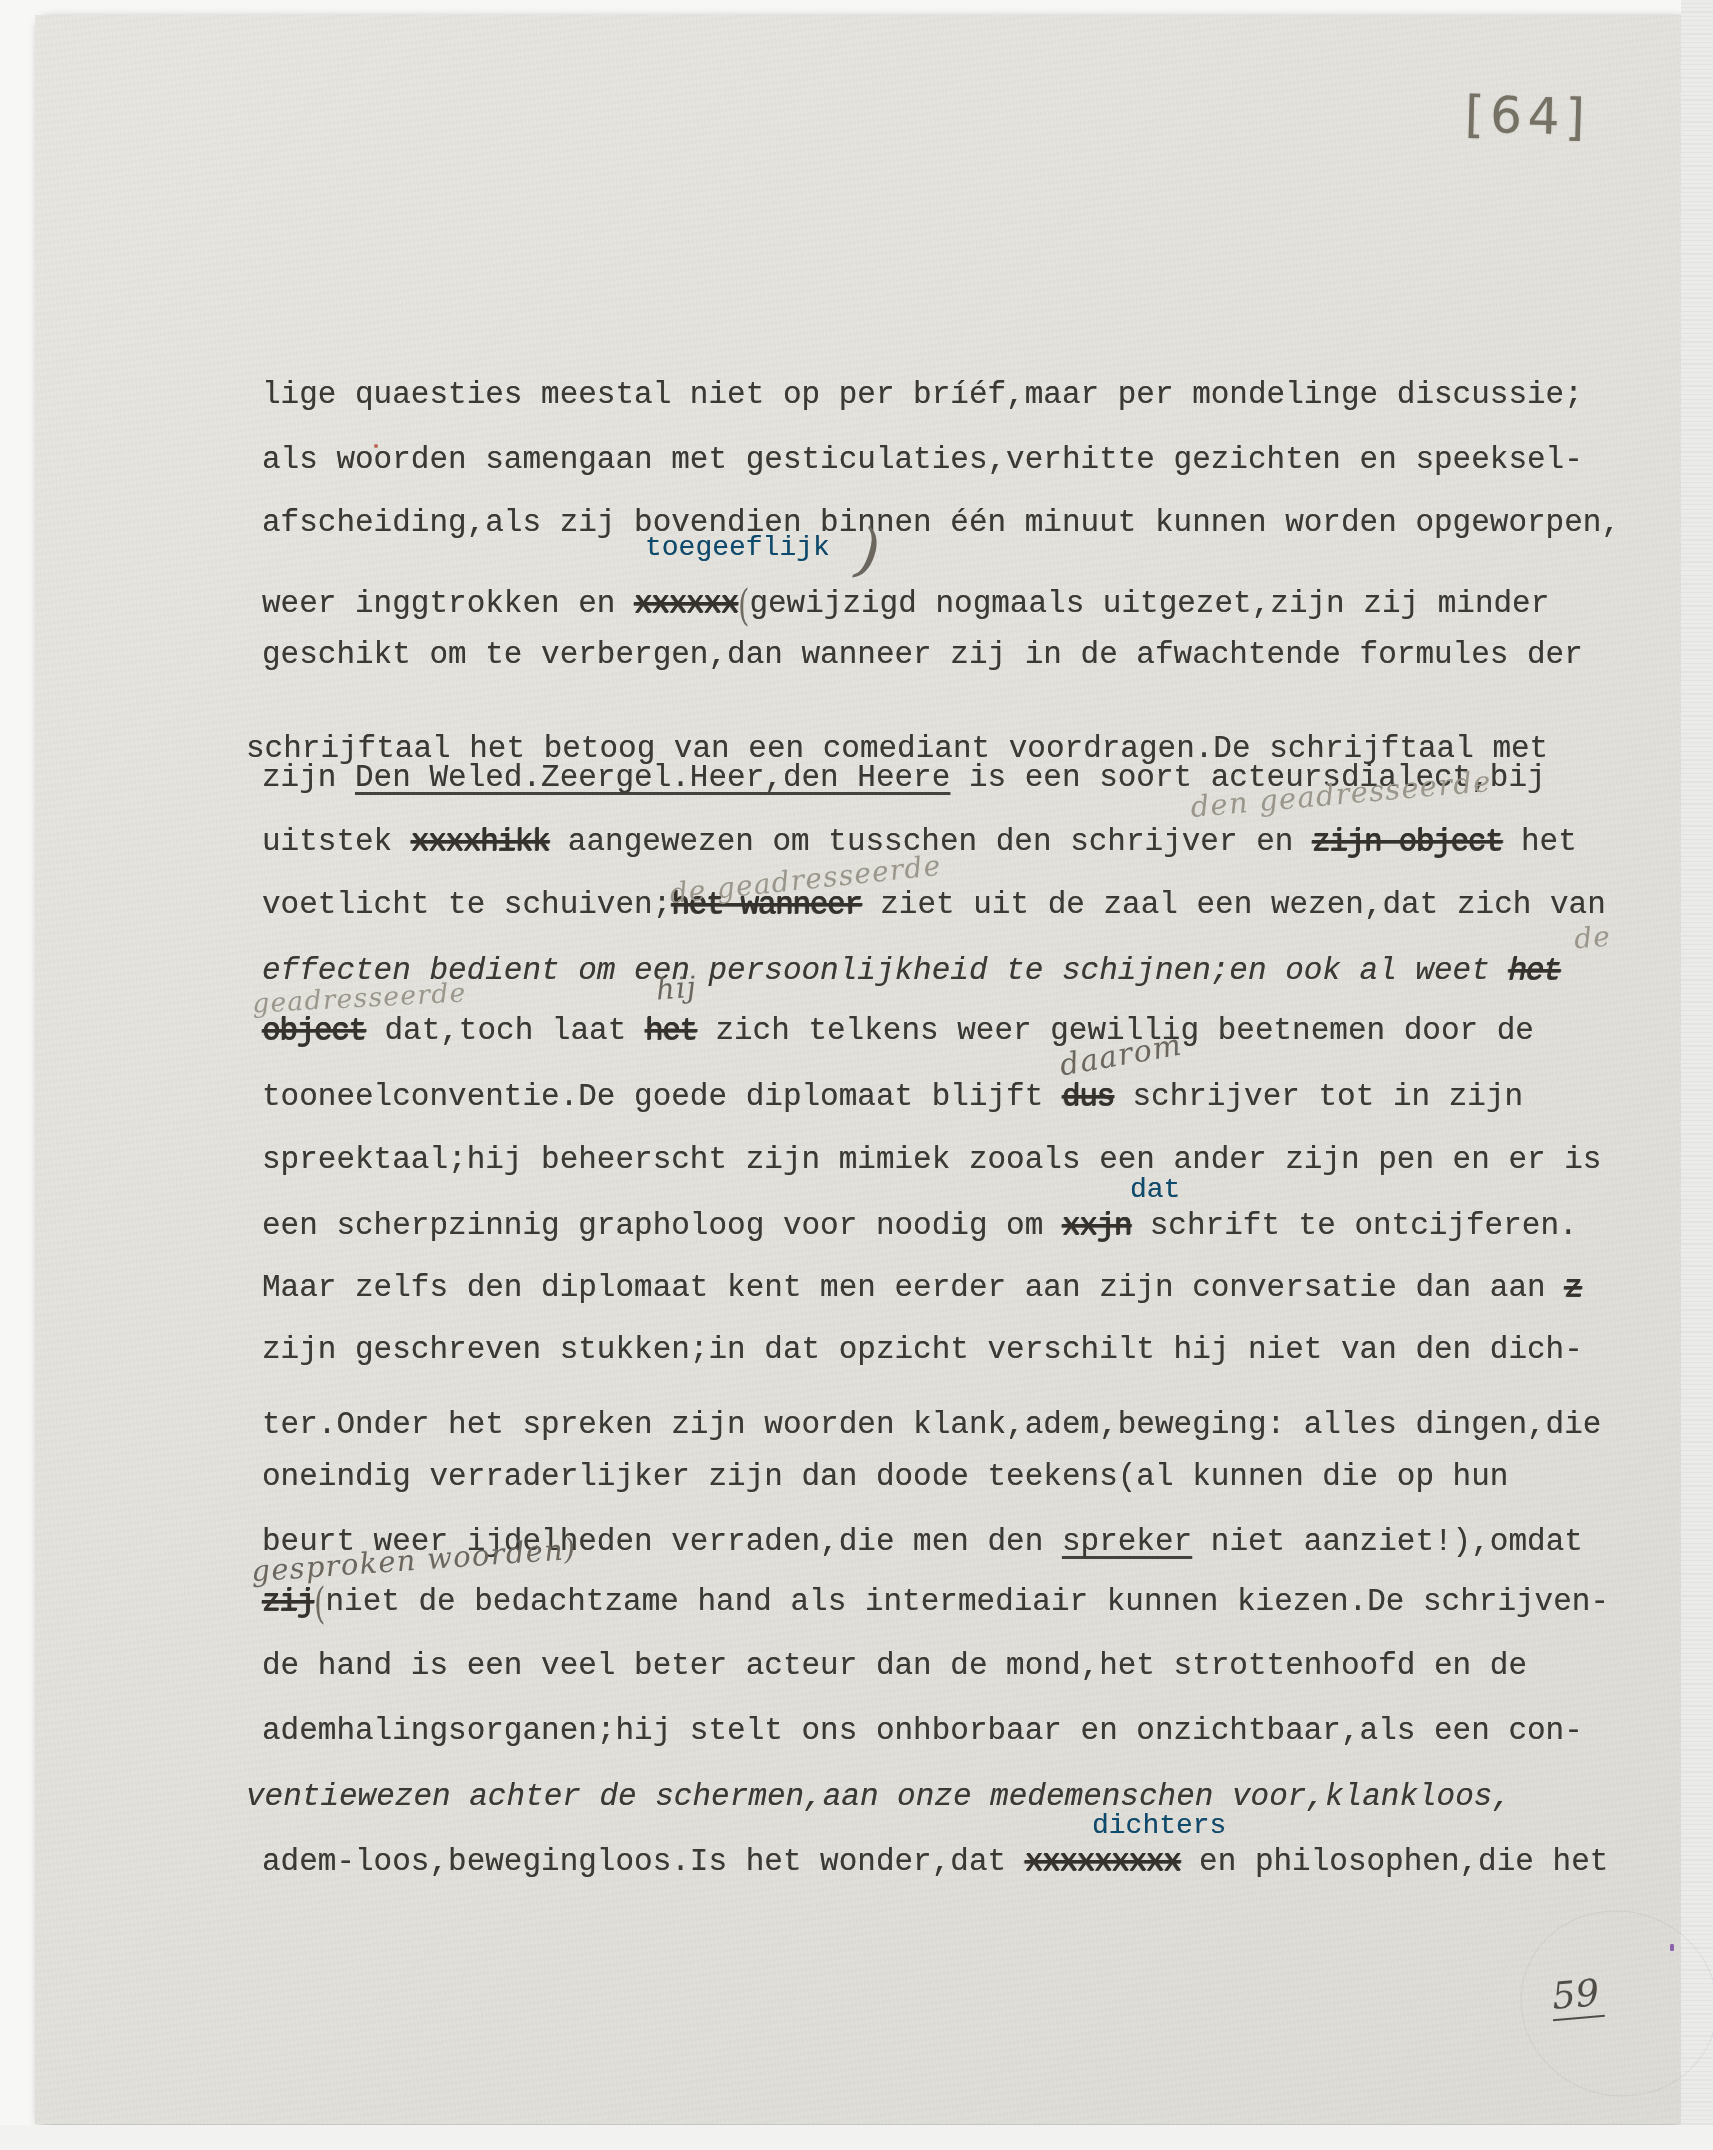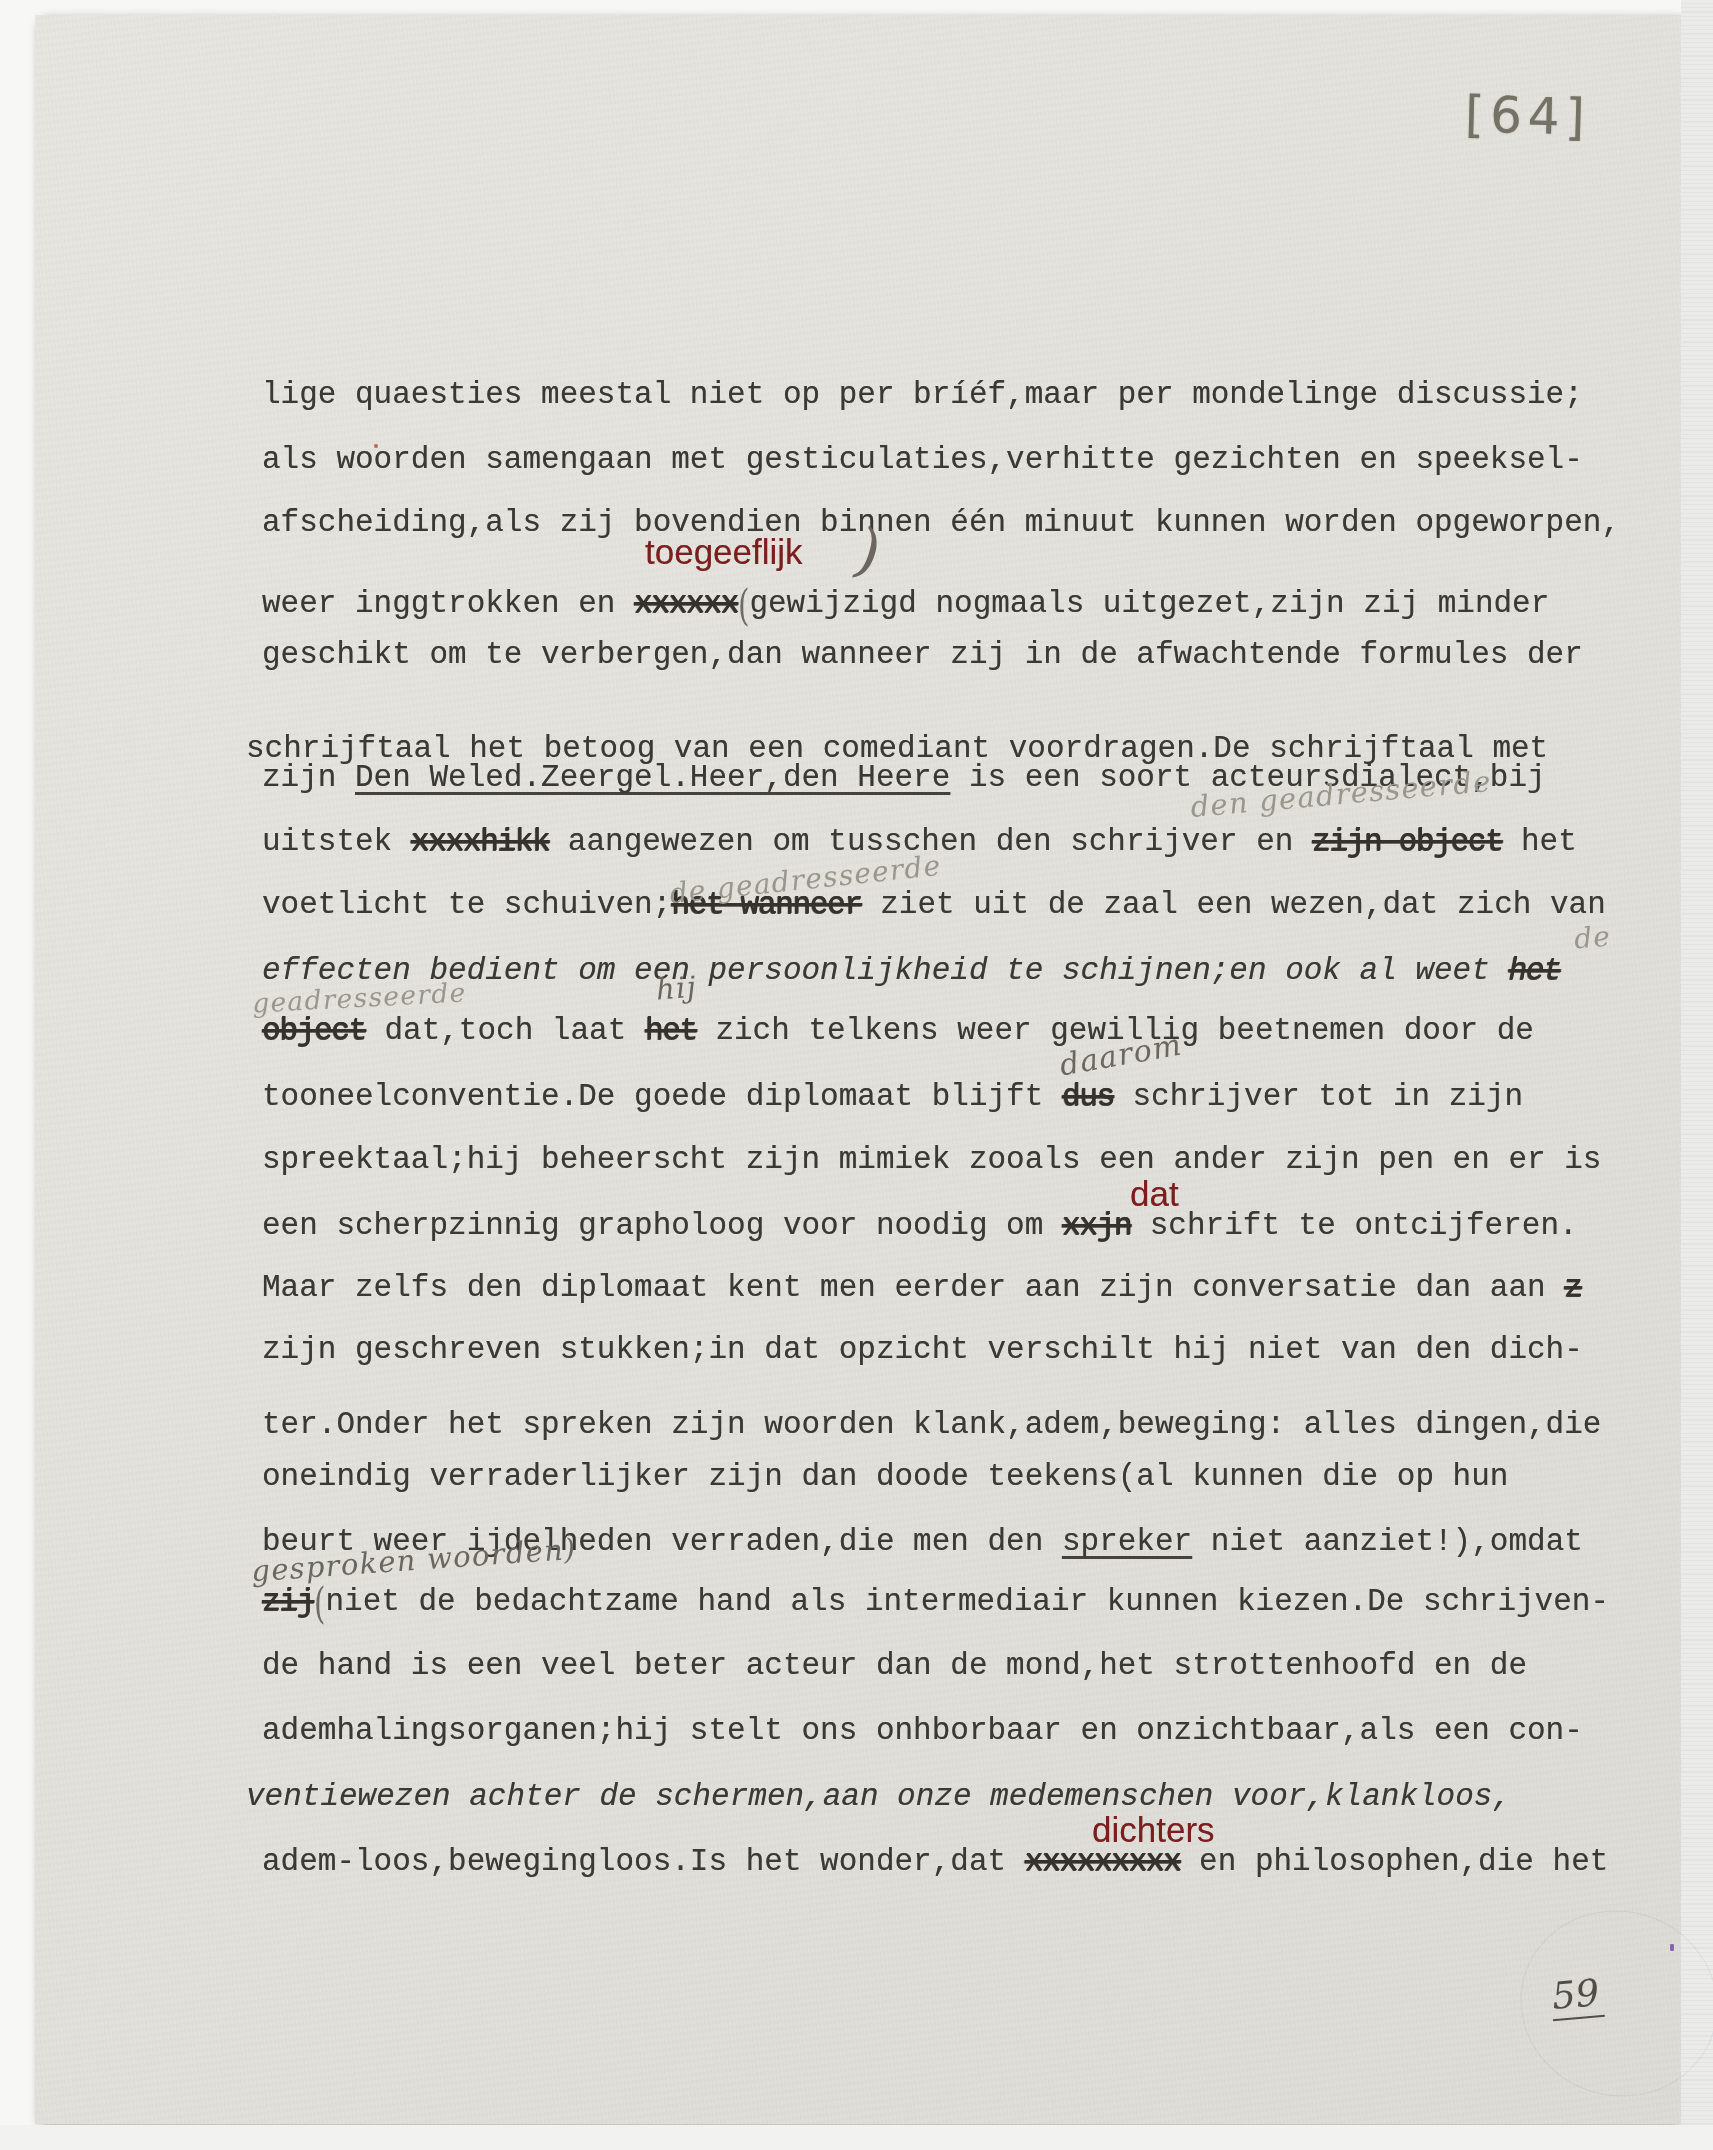--- a/index.html
+++ b/index.html
@@ -46,21 +46,21 @@
   .seg-underline{
     text-decoration:underline;text-decoration-thickness:2.5px;
     text-underline-offset:5.7px;text-decoration-color:#45423c;
   }
   .seg-paren{
     font-family:"DejaVu Serif",serif;color:#6f6b62;display:inline-block;
     transform:scaleY(1.45) translateY(2.5px);font-size:.95em;text-shadow:none;
   }
   .ins{position:absolute;white-space:pre;}
   .ins-typed{
-    font-family:Liberation Sans, sans-serif;font-size:35px;color:#7f1d1d;
+    font-family:Liberation Mono, monospace;font-size:28px;color:#0c4a6e;
     text-shadow:0 0 0.6px rgba(59,57,52,.55);
   }
   .ins-pencil{
     font-family:"DejaVu Serif",serif;font-style:italic;color:#9a968b;
     letter-spacing:1.3px;
   }
   .ins-pencil-dark{
     font-family:"DejaVu Serif",serif;font-style:italic;color:#6b675f;
     letter-spacing:1.3px;
   }

